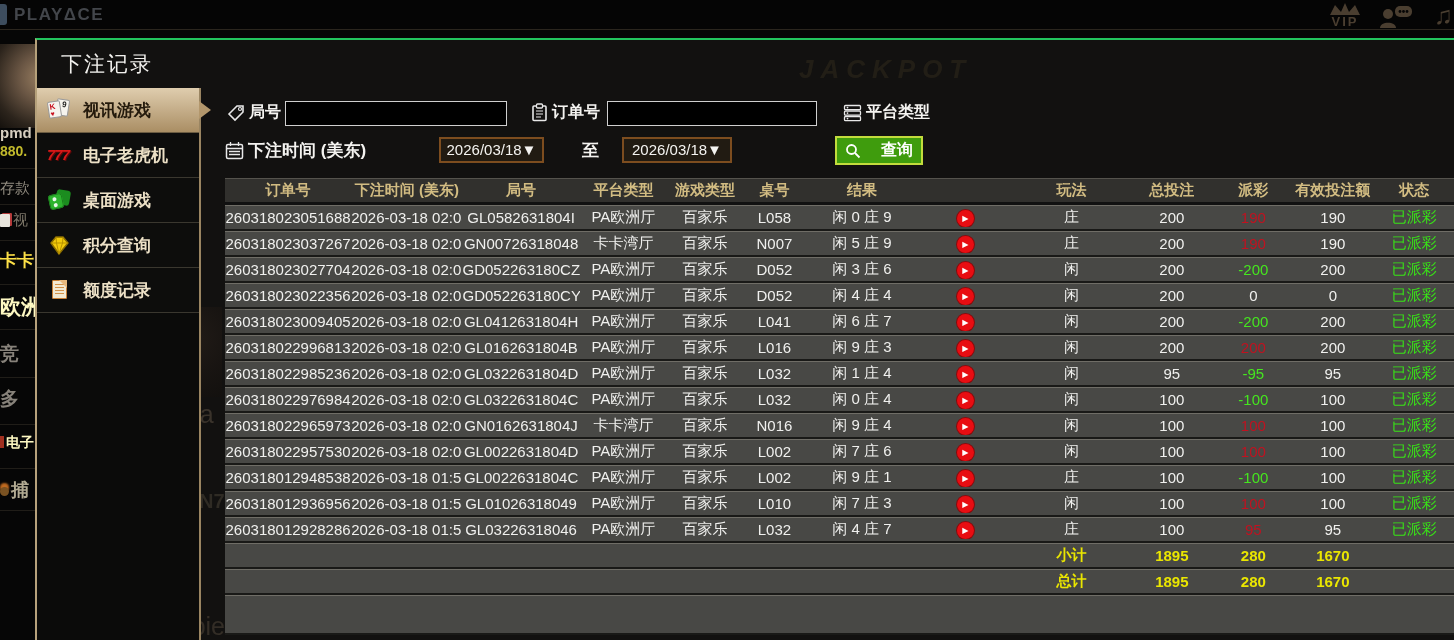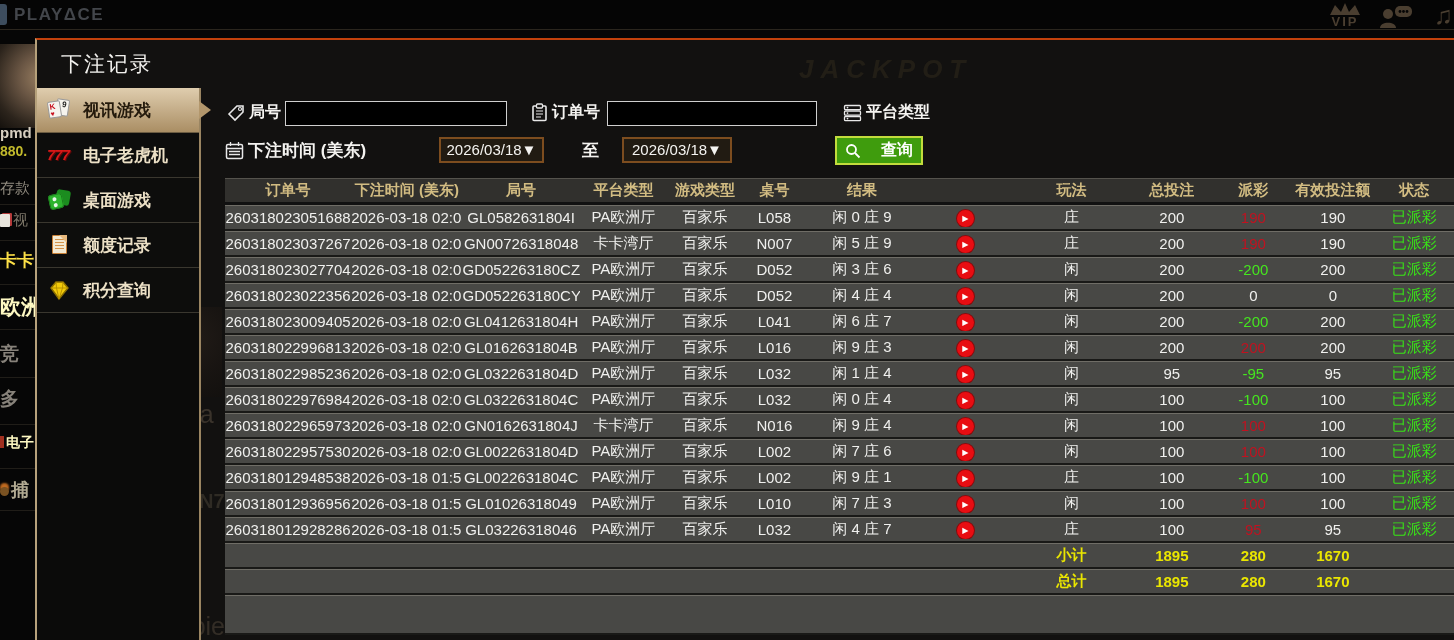--- a/index.html
+++ b/index.html
@@ -20,21 +20,21 @@
   
   .strip-item { position:absolute; left:0; width:35px; overflow:hidden; white-space:nowrap; color:#8a8478; }
   .strip-sep { position:absolute; left:0; width:35px; height:1px; background:#201d18; }
   #bg-avatar { position:absolute; left:0; top:44px; width:35px; height:84px;
     background:radial-gradient(circle at 120% 40%, #9a8062 0%, #6a5644 35%, #2c241c 75%, #15110d 100%); }
   #bg-avatar2 { position:absolute; left:115px; top:267px; width:70px; height:90px; opacity:.55;
     background:radial-gradient(circle at 55% 35%, #2e241d 0%, #1d1713 55%, #120f0c 100%); }
 
   
   #modal { position:absolute; left:35px; top:38px; width:1419px; height:602px; background:#121110;
-    border-top:2px solid #c2410c; border-left:2px solid #b6a17b; }
+    border-top:2px solid #22c55e; border-left:2px solid #b6a17b; }
   #modal-title { position:absolute; left:24px; top:10px; font-size:21px; color:#f2f1ee; letter-spacing:2px; }
 
   
   .frag { position:absolute; white-space:nowrap; pointer-events:none; }
 
   
   #sidebar { position:absolute; left:0; top:48px; width:164px; height:554px; background:#0b0b0a; border-right:2px solid #9a8562; }
   .menu-item { position:relative; height:45px; display:flex; align-items:center; gap:9px; padding-left:10px;
     border-bottom:1px solid #3a372f; color:#ece0c6; font-size:17px; font-weight:bold; cursor:pointer; background:#0d0d0c; }
   .menu-item.active { background:linear-gradient(#dfcdae, #aa8e64); color:#241a0c; border-bottom:1px solid #6b5c42; }
@@ -172,32 +172,32 @@
       </div>
       <div class="menu-item">
         <span class="ic">
           <span class="gchip b"></span>
             <span class="gchip f"></span>
         </span>
         <span>桌面游戏</span>
       </div>
       <div class="menu-item">
         <span class="ic">
-            <span class="ic-doc"></span>
-          </span>
-        <span>额度记录</span>
-      </div>
-      <div class="menu-item">
-        <span class="ic">
           <svg class="fic" width="24" height="22" viewBox="0 0 24 22" style="margin-top:2px">
             <polygon points="4,8 9,2 16,2 21,8 12,19" fill="#f2ca0a" stroke="#8a6d00" stroke-width="1.5"></polygon>
             <path d="M4 8 H21 M9 2 L9.5 8 L12 19 M16 2 L15.5 8 L12 19" stroke="#b89200" stroke-width="1" fill="none"></path>
           </svg>
         </span>
         <span>积分查询</span>
+      </div>
+      <div class="menu-item">
+        <span class="ic">
+            <span class="ic-doc"></span>
+          </span>
+        <span>额度记录</span>
       </div>
     </div>
 
     <div class="flabel" style="left:190px;top:62px;">
       <svg class="fic" width="18" height="18" viewBox="0 0 18 18">
         <path d="M2 10 L10 2 H16 V8 L8 16 Z" fill="none" stroke="#e8e8e8" stroke-width="1.6"></path>
         <circle cx="13" cy="5" r="1.5" fill="none" stroke="#e8e8e8" stroke-width="1.2"></circle>
       </svg>
       <span>局号</span>
     </div>

